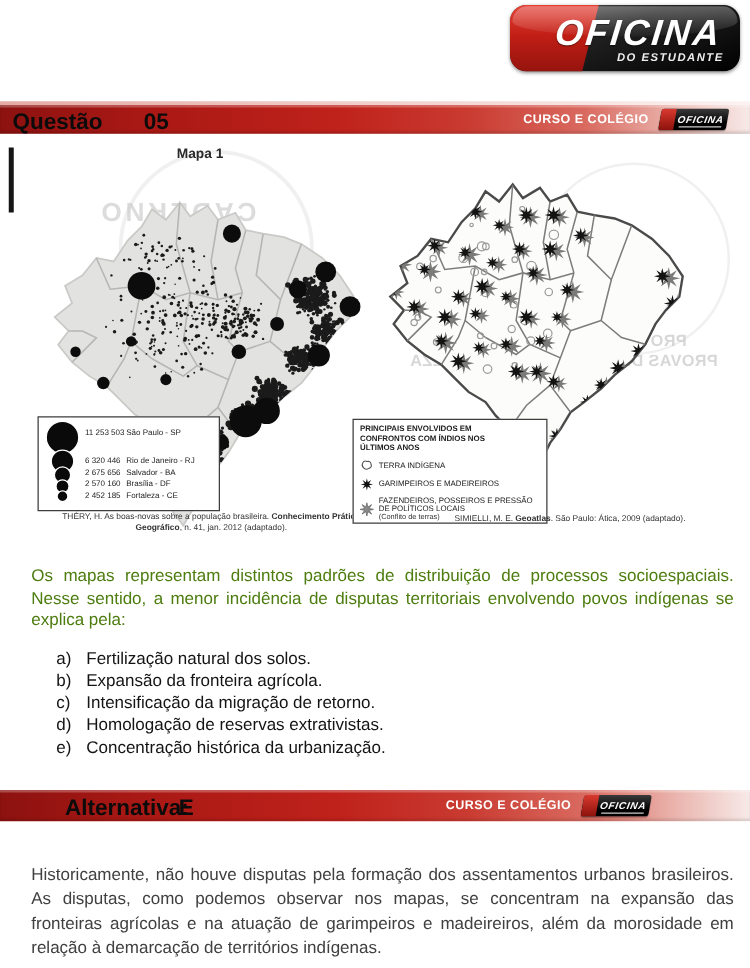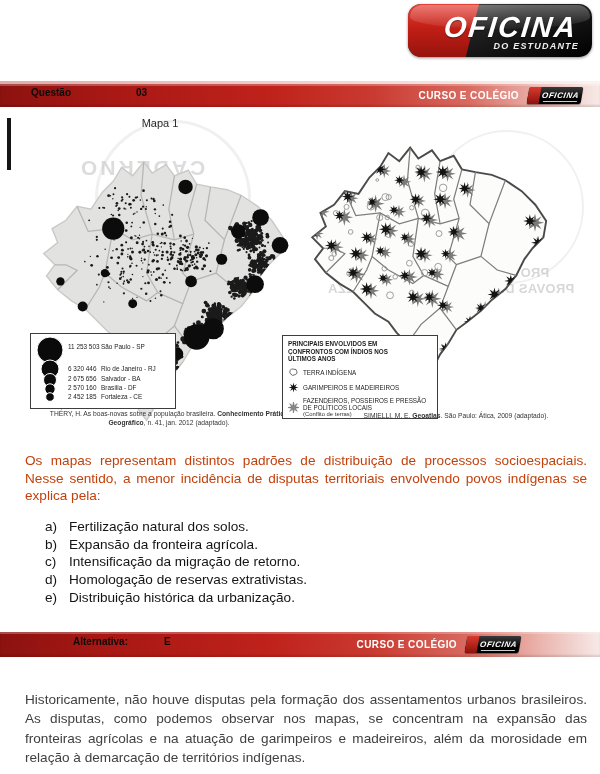--- a/index.html
+++ b/index.html
@@ -18,41 +18,41 @@
       color:#fff;letter-spacing:2px;transform:skewX(-6deg);text-shadow:0 1px 1px rgba(0,0,0,.5);}
   .brand-tagline{position:absolute;right:13px;bottom:6px;font-size:9px;font-style:italic;
       color:#eee;letter-spacing:1.2px;font-weight:bold;}
 
   
   .bar{position:absolute;left:0;width:600px;height:23px;
       background:linear-gradient(90deg,#8c1210 0%,#a81814 18%,#bf221b 45%,#c93a30 62%,#d96a60 78%,#eab4ad 90%,#f7eae8 100%);
       box-shadow:inset 0 2px 0 rgba(255,255,255,.25), inset 0 -2px 2px rgba(0,0,0,.12);}
   .bar-strip{position:absolute;left:0;width:600px;height:4px;
       background:linear-gradient(90deg,#e5aaa4 0%,#f2d3cf 55%,#fbf3f2 100%);}
-  .bar-label{position:absolute;top:3px;font-size:10px;font-weight:bold;color:#0b0b0b;margin-left:21px;}
+  .bar-label{position:absolute;top:3px;font-size:18px;font-weight:bold;color:#0b0b0b;}
   .q-label{left:10px;} .q-num{left:115px;}
   .a-label{left:52px;} .a-num{left:143px;}
   .bar-right{position:absolute;top:3px;display:flex;align-items:center;gap:9px;}
   .bar-right-q{right:18px;} .bar-right-a{right:80px;}
   .bar-right-text{font-size:10px;font-weight:bold;color:#fff;letter-spacing:.4px;}
   .mini-logo{position:relative;width:54px;height:17px;border-radius:2px;overflow:hidden;
       background:linear-gradient(180deg,#3a3a3a,#000 70%);transform:skewX(-10deg);
       box-shadow:0 1px 1px rgba(0,0,0,.4);}
   .mini-red{position:absolute;left:0;top:0;width:12px;height:100%;background:linear-gradient(180deg,#d93a2f,#8d120c);}
   .mini-word{position:absolute;left:14px;top:4px;font-size:8px;font-weight:bold;font-style:italic;
       color:#fff;letter-spacing:.6px;}
   .mini-underline{position:absolute;left:16px;bottom:2px;width:34px;height:1px;background:rgba(255,255,255,.8);}
 
   
   .figure{position:absolute;top:112px;left:0;width:600px;height:334px;background:#fff;}
   .black-artifact{position:absolute;left:7px;top:6px;width:4px;height:52px;background:#151515;}
   .map-head{position:absolute;text-align:center;color:#2a2a2a;}
   .map1-head{left:10px;top:5px;width:300px;}
   .map2-head{left:305px;top:5px;width:260px;}
-  .map-title{font-size:11px;font-weight:normal;}
+  .map-title{font-size:11px;font-weight:bold;}
   .map-sub{font-size:10px;font-weight:bold;margin-top:4px;letter-spacing:-.2px;}
   .map1-svg{position:absolute;left:18px;top:36px;width:285px;height:278px;}
   .map2-svg{position:absolute;left:283px;top:22px;width:287px;height:272px;}
   .wm-caderno{position:absolute;left:78px;top:44px;transform:rotate(180deg);
       font-size:21px;font-weight:bold;color:#c6c6c6;opacity:.6;letter-spacing:3px;}
   .wm-circle{position:absolute;border:3px solid rgba(205,205,205,.30);border-radius:50%;}
   .wm-c1{left:95px;top:8px;width:150px;height:150px;}
   .wm-c2{left:430px;top:18px;width:150px;height:150px;border-width:2px;}
   .wm-provas{position:absolute;left:322px;top:153px;width:258px;transform:scaleX(-1);
       font-size:13px;font-weight:bold;color:#bdbdbd;opacity:.6;line-height:16px;text-align:center;letter-spacing:.3px;}
@@ -67,21 +67,21 @@
       background:#fff;padding:4px 5px;box-sizing:border-box;}
   .lg-title{font-size:6.3px;font-weight:bold;color:#1c1c1c;line-height:7.6px;width:112px;}
   .lg-row{display:flex;align-items:center;gap:4px;margin-top:4px;}
   .lg-icon{flex:0 0 11px;height:11px;}
   .lg-label{font-size:6.3px;color:#1c1c1c;line-height:7px;}
   .lg-sub{font-size:5.9px;color:#333;}
   .map2-caption{position:absolute;left:330px;top:300px;width:252px;text-align:center;font-size:6.7px;color:#333;}
 
   
   .question-text{position:absolute;top:452px;left:25px;width:562px;margin:0;
-      font-size:13.6px;line-height:17.6px;color:#c2410c;text-align:justify;}
+      font-size:13.6px;line-height:17.6px;color:#4d7c0f;text-align:justify;}
   .options{position:absolute;top:518px;left:45px;margin:0;padding:0;list-style:none;}
   .options li{display:flex;font-size:13.6px;line-height:17.7px;color:#141414;}
   .opt-key{width:24px;flex:0 0 24px;}
   .explanation{position:absolute;top:690px;left:25px;width:562px;margin:0;
       font-size:13.6px;line-height:19.4px;color:#404040;text-align:justify;}
 </style>
 </head>
 <body>
 
 <div class="page">
@@ -89,21 +89,21 @@
   <div class="brand-logo">
     <div class="brand-red"></div>
     <div class="brand-gloss"></div>
     <div class="brand-word">OFICINA</div>
     <div class="brand-tagline">DO ESTUDANTE</div>
   </div>
 
   <div class="bar-strip" style="top:81px"></div>
   <div class="bar" style="top:84px">
     <span class="bar-label q-label">Questão</span>
-    <span class="bar-label q-num">03</span>
+    <span class="bar-label q-num">05</span>
     <span class="bar-right bar-right-q">
       <span class="bar-right-text">CURSO E COLÉGIO</span>
       <span class="mini-logo">
         <span class="mini-red"></span>
         <span class="mini-word">OFICINA</span>
         <span class="mini-underline"></span>
       </span>
     </span>
   </div>
 
@@ -1619,21 +1619,21 @@
     <li>
         <span class="opt-key">c)</span>
         <span>Intensificação da migração de retorno.</span>
       </li>
     <li>
         <span class="opt-key">d)</span>
         <span>Homologação de reservas extrativistas.</span>
       </li>
     <li>
         <span class="opt-key">e)</span>
-        <span>Distribuição histórica da urbanização.</span>
+        <span>Concentração histórica da urbanização.</span>
       </li>
   </ol>
 
   <div class="bar-strip" style="top:647px"></div>
   <div class="bar" style="top:632px;height:25px">
     <span class="bar-label a-label" style="top:4px">Alternativa:</span>
     <span class="bar-label a-num" style="top:4px">E</span>
     <span class="bar-right bar-right-a" style="top:4px">
       <span class="bar-right-text">CURSO E COLÉGIO</span>
       <span class="mini-logo">

